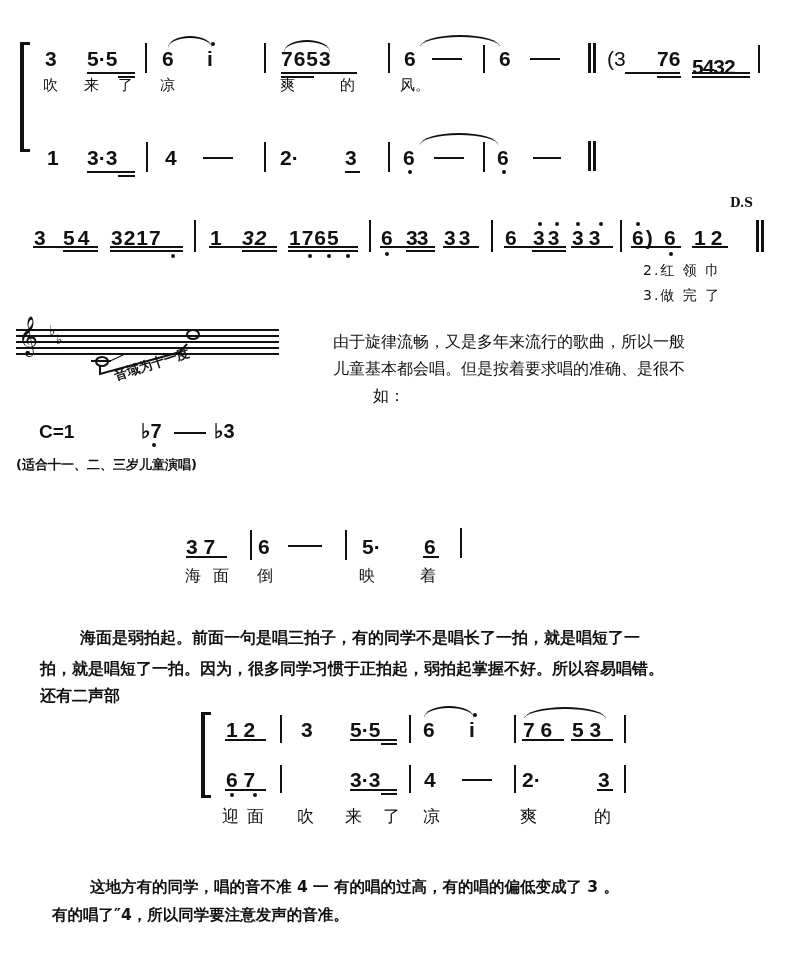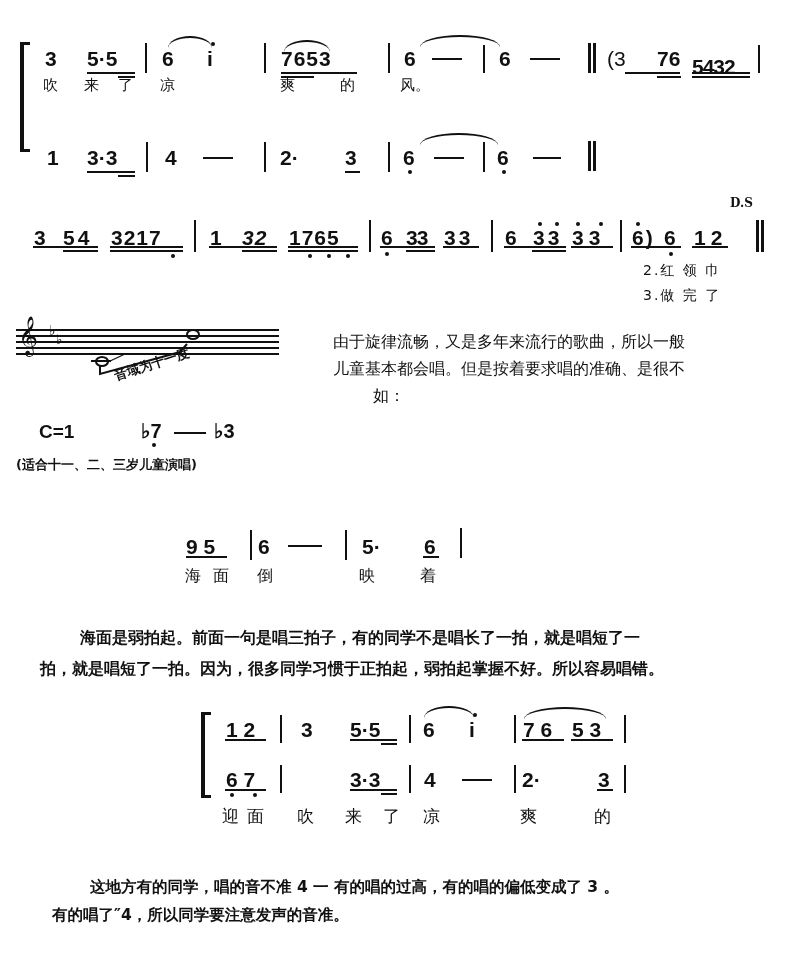--- a/index.html
+++ b/index.html
@@ -177,41 +177,42 @@
   <span class="abs" style="left:16px;top:456px;font-size:13px;font-weight:bold;">(适合十一、二、三岁儿童演唱)</span>
 </div>
 
 <div class="para" style="left:333px;top:328px;width:440px;font-weight:normal;font-size:16px;">
   <div>由于旋律流畅，又是多年来流行的歌曲，所以一般</div>
   <div>儿童基本都会唱。但是按着要求唱的准确、是很不</div>
   <div style="padding-left:40px;">如：</div>
 </div>
 
 <div>
-  <span class="note" style="left:186px;top:536px;white-space:pre;">9 5</span>
+  <span class="note" style="left:186px;top:536px;white-space:pre;">3 7</span>
   <div class="ul" style="left:186px;top:556px;width:41px;"></div>
   <div class="bar" style="left:250px;top:530px;height:30px;"></div>
   <span class="note" style="left:258px;top:536px;">6</span>
   <div class="dash" style="left:288px;top:545px;width:34px;"></div>
   <div class="bar" style="left:345px;top:530px;height:30px;"></div>
   <span class="note" style="left:362px;top:536px;">5·</span>
   <span class="note" style="left:424px;top:536px;">6</span>
   <div class="ul" style="left:423px;top:556px;width:16px;"></div>
   <div class="bar" style="left:460px;top:528px;height:30px;"></div>
 
   <span class="lyric" style="left:185px;top:568px;font-size:16px;">海</span>
   <span class="lyric" style="left:213px;top:568px;font-size:16px;">面</span>
   <span class="lyric" style="left:257px;top:568px;font-size:16px;">倒</span>
   <span class="lyric" style="left:359px;top:568px;font-size:16px;">映</span>
   <span class="lyric" style="left:420px;top:568px;font-size:16px;">着</span>
 </div>
 
 <div class="para2" style="left:40px;top:621px;width:760px;">
   <div style="padding-left:40px;">海面是弱拍起。前面一句是唱三拍子，有的同学不是唱长了一拍，就是唱短了一</div>
   <div style="margin-top:-2px;">拍，就是唱短了一拍。因为，很多同学习惯于正拍起，弱拍起掌握不好。所以容易唱错。</div>
+  <div style="margin-top:-6px;">还有二声部</div>
 </div>
 
 <div>
   <div class="bracket" style="left:201px;top:712px;height:80px;"></div>
 
   <span class="note" style="left:226px;top:719px;white-space:pre;">1 2</span>
   <div class="ul" style="left:225px;top:739px;width:41px;"></div>
   <div class="bar" style="left:280px;top:715px;height:28px;"></div>
   <span class="note" style="left:301px;top:719px;">3</span>
   <span class="note" style="left:350px;top:719px;">5·5</span>

